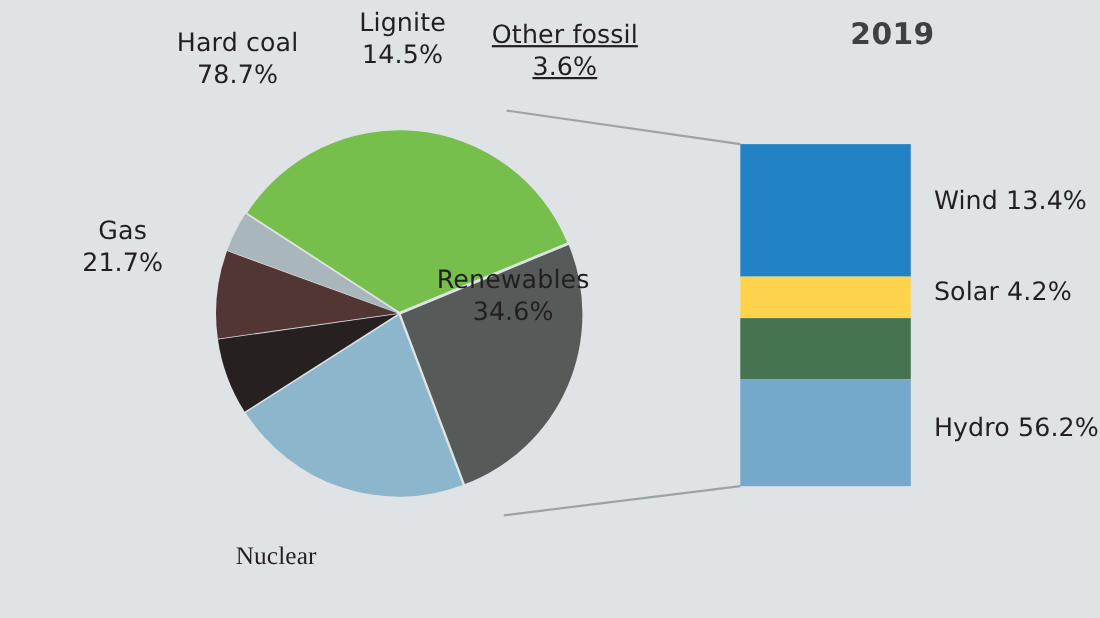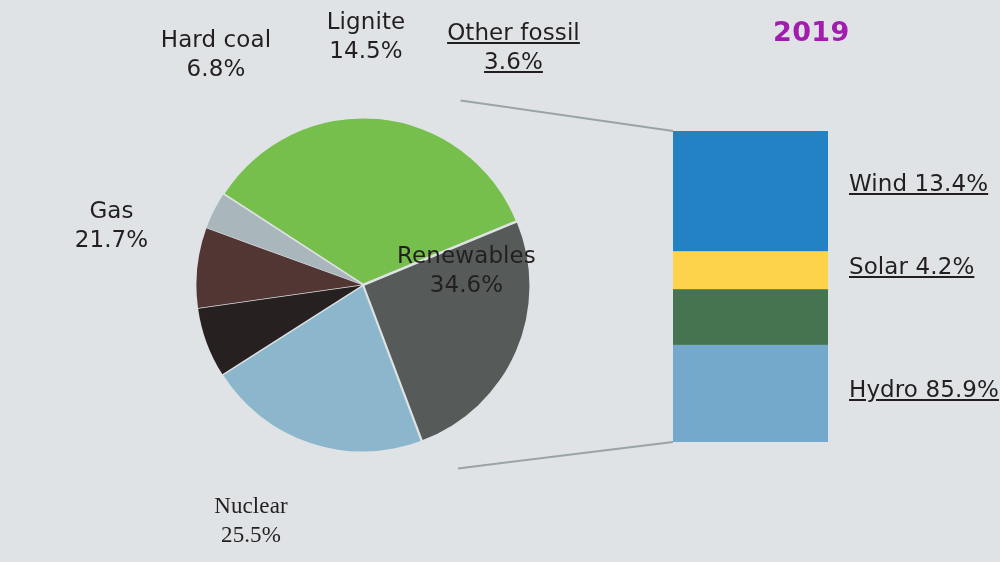--- a/index.html
+++ b/index.html
@@ -34,26 +34,26 @@
   .lbl {
     position: absolute;
     font-size: 23px;
     line-height: 29px;
     color: #231f20;
     white-space: nowrap;
     letter-spacing: 0.1px;
   }
   .lbl .ln { display: block; }
   .lbl.ctr { text-align: center; }
-  .lbl.lft { text-align: left; text-decoration: underline; }
+  .lbl.lft { text-align: left; }
   .year-title {
     position: absolute;
     font-size: 27px;
     font-weight: bold;
-    color: #a21caf;
+    color: #404040;
     letter-spacing: 0.4px;
     white-space: nowrap;
     text-align: center;
   }
 </style>
 </head>
 <body>
 
 <div id="stage">
 
@@ -76,47 +76,46 @@
     <g>
       <rect id="seg-wind" x="657" y="131.00" width="155" height="120.45" fill="#2382c4"></rect>
       <rect id="seg-solar" x="657" y="251.45" width="155" height="37.75" fill="#fdd34c"></rect>
       <rect id="seg-biomass" x="657" y="289.20" width="155" height="55.73" fill="#467451"></rect>
       <rect id="seg-hydro" x="657" y="344.92" width="155" height="97.08" fill="#74a9cb"></rect>
     </g>
   </svg>
 
   <div class="lbl ctr" style="left:120px; top:25px; width:160px;">
     <span class="ln">Hard coal</span>
-    <span class="ln">6.8%</span>
+    <span class="ln">78.7%</span>
   </div>
 
   <div class="lbl ctr" style="left:280px; top:7px; width:140px;">
     <span class="ln">Lignite</span>
     <span class="ln">14.5%</span>
   </div>
 
   <div class="lbl ctr" style="left:415px; top:18px; width:165px;text-decoration:underline;">
     <span class="ln">Other fossil</span>
     <span class="ln">3.6%</span>
   </div>
 
   <div class="lbl ctr" style="left:38px; top:196px; width:115px;">
     <span class="ln">Gas</span>
     <span class="ln">21.7%</span>
   </div>
 
   <div class="lbl ctr" style="left:155px; top:491px; width:160px;font-family:Liberation Serif, serif;">
     <span class="ln">Nuclear</span>
-    <span class="ln">25.5%</span>
   </div>
 
   <div class="lbl ctr" style="left:368px; top:241px; width:165px;text-align:center;">
     <span class="ln">Renewables</span>
     <span class="ln">34.6%</span>
   </div>
 
   <div class="year-title" style="left:757px; top:16px;">2019</div>
 
   <div class="lbl lft" style="left:833px; top:169px;">Wind 13.4%</div>
   <div class="lbl lft" style="left:833px; top:252px;">Solar 4.2%</div>
-  <div class="lbl lft" style="left:833px; top:375px;">Hydro 85.9%</div>
+  <div class="lbl lft" style="left:833px; top:375px;">Hydro 56.2%</div>
 
 </div>
 
 </body></html>

